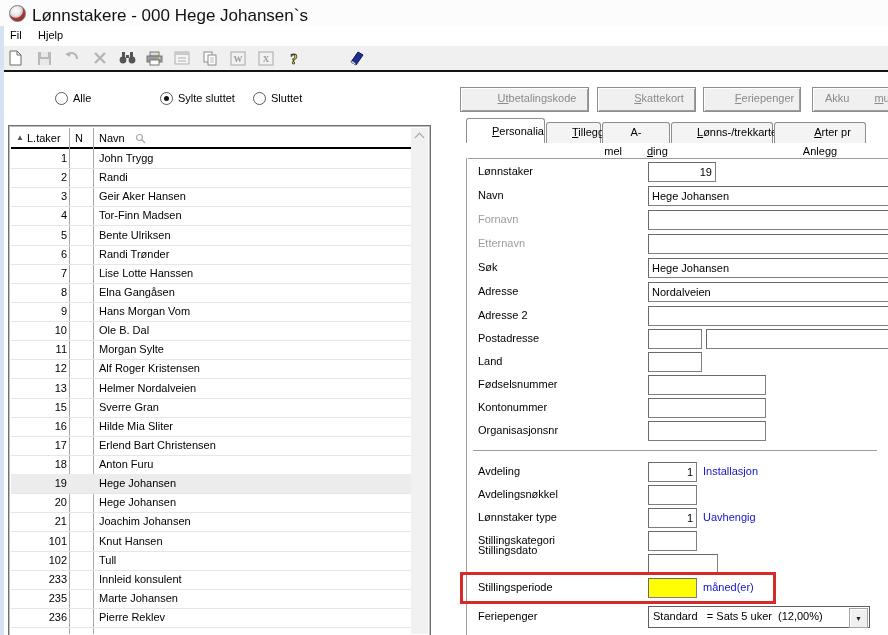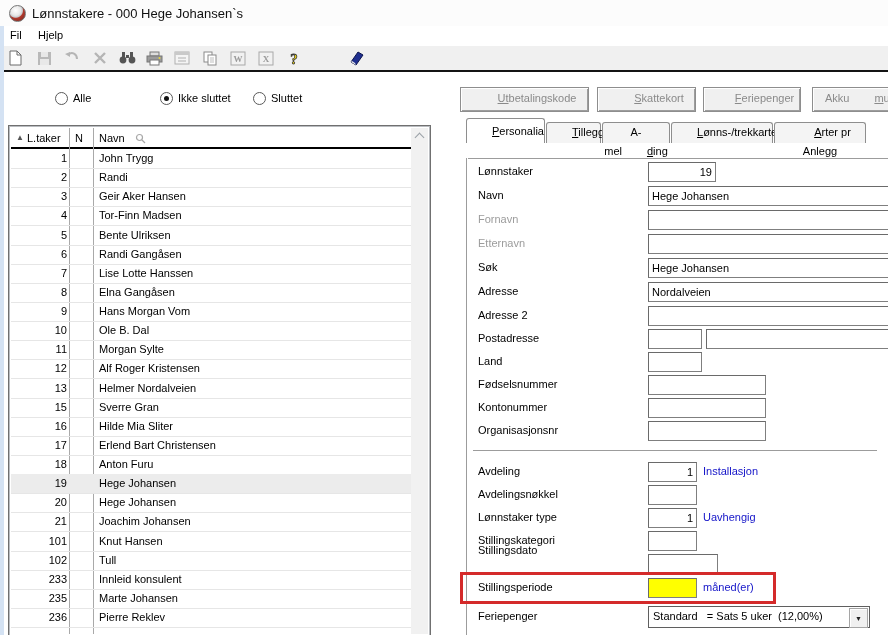--- a/index.html
+++ b/index.html
@@ -4,21 +4,21 @@
 <style>
   html,body{margin:0;padding:0;background:#fff;}
   #app{position:relative;width:888px;height:635px;overflow:hidden;background:#fff;
        font-family:"Liberation Sans", sans-serif;font-size:11px;color:#000;}
   .abs{position:absolute;}
   
   .titlebar{left:0;top:0;width:888px;height:26px;background:#fcfcfc;}
   .appicon{left:9px;top:5px;width:15px;height:15px;border-radius:50%;
            background:radial-gradient(circle at 38% 30%, #ffffff 0%, #e8e8e8 35%, #c8cccf 48%, #b03a2e 55%, #7e241c 95%);
            border:1px solid #777;}
-  .apptitle{left:32px;top:6px;font-size:13px;color:#111;}
+  .apptitle{left:32px;top:6px;font-size:17px;color:#111;}
   .menubar{left:0;top:26px;width:888px;height:20px;background:#fff;}
   .menuitem{top:3px;color:#000;cursor:default;}
   .toolbar{left:0;top:46px;width:888px;height:24px;background:#f0f0f0;}
   .tbline{left:0;top:70px;width:888px;height:2px;background:#141414;}
   .tbicon{top:49px;width:18px;height:18px;display:flex;align-items:center;justify-content:center;}
   .leftedge{left:0;top:26px;width:4px;height:609px;background:#d4e2f3;}
   
   .radio{width:11px;height:11px;border-radius:50%;border:1px solid #5a5a5a;background:#fff;}
   .radio .dot{position:absolute;left:3px;top:3px;width:5px;height:5px;border-radius:50%;background:#111;}
   .radiolabel{color:#000;}
@@ -160,21 +160,21 @@
       </svg>
     </span>
   <div class="abs tbline"></div>
   <div class="abs leftedge"></div>
 
   <span class="abs radio" style="left:55px;top:92px"></span>
   <span class="abs radiolabel" style="left:73px;top:92px">Alle</span>
   <span class="abs radio" style="left:160px;top:92px">
       <span class="dot"></span>
     </span>
-  <span class="abs radiolabel" style="left:178px;top:92px">Ikke sluttet</span>
+  <span class="abs radiolabel" style="left:178px;top:92px">Sylte sluttet</span>
   <span class="abs radio" style="left:253px;top:92px"></span>
   <span class="abs radiolabel" style="left:271px;top:92px">Sluttet</span>
 
   <div class="abs grid">
     <div class="ghead">
       <span class="sorttri">▲</span>
       <span class="hid">L.taker</span>
       <span class="hn">N</span>
       <span class="hnavn">Navn</span>
       <span class="mag">
@@ -202,21 +202,21 @@
         <div class="grow" style="top: 80.39px;">
           <span class="cell-id">4</span>
           <span class="cell-name">Tor-Finn Madsen</span>
         </div>
         <div class="grow" style="top: 99.52px;">
           <span class="cell-id">5</span>
           <span class="cell-name">Bente Ulriksen</span>
         </div>
         <div class="grow" style="top: 118.65px;">
           <span class="cell-id">6</span>
-          <span class="cell-name">Randi Gangåsen</span>
+          <span class="cell-name">Randi Trønder</span>
         </div>
         <div class="grow" style="top: 137.78px;">
           <span class="cell-id">7</span>
           <span class="cell-name">Lise Lotte Hanssen</span>
         </div>
         <div class="grow" style="top: 156.91px;">
           <span class="cell-id">8</span>
           <span class="cell-name">Elna Gangåsen</span>
         </div>
         <div class="grow" style="top: 176.04px;">

